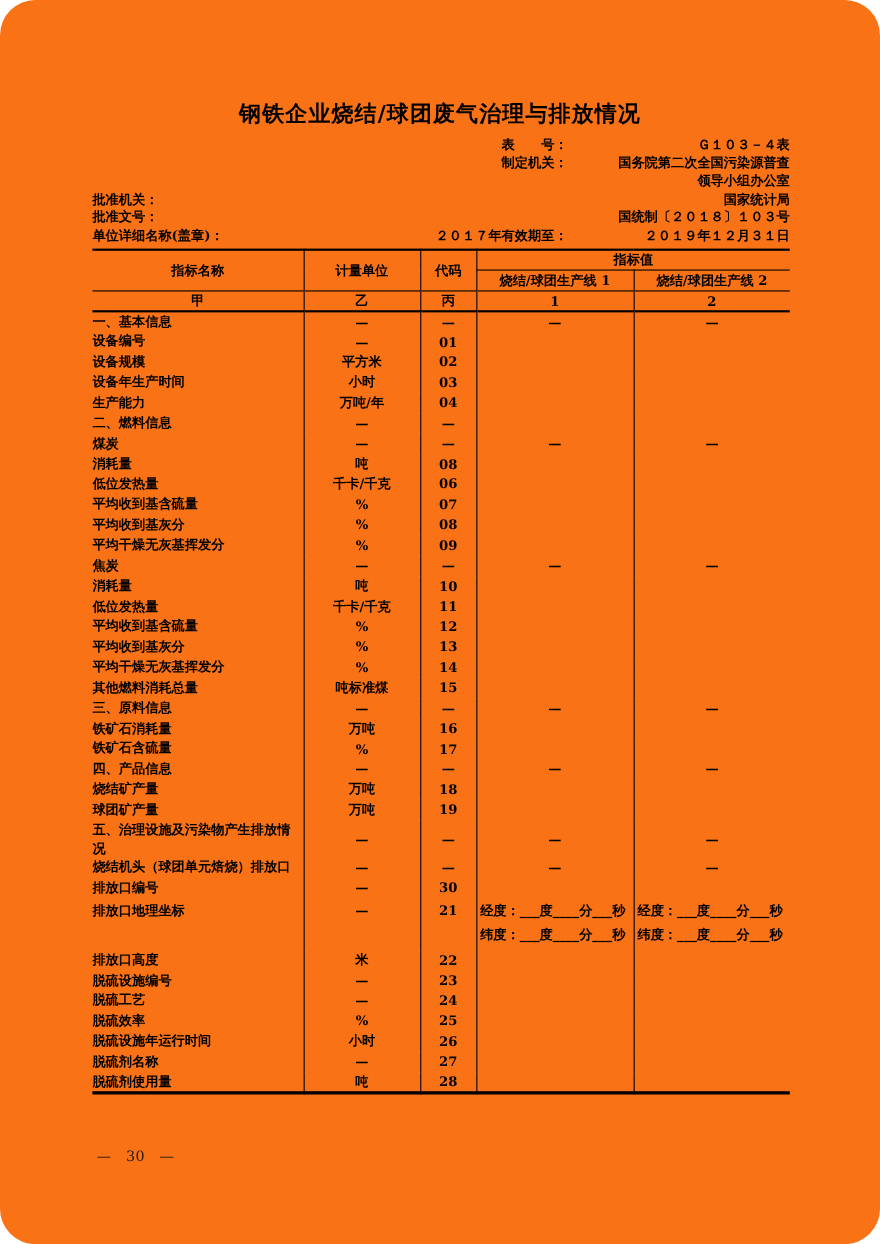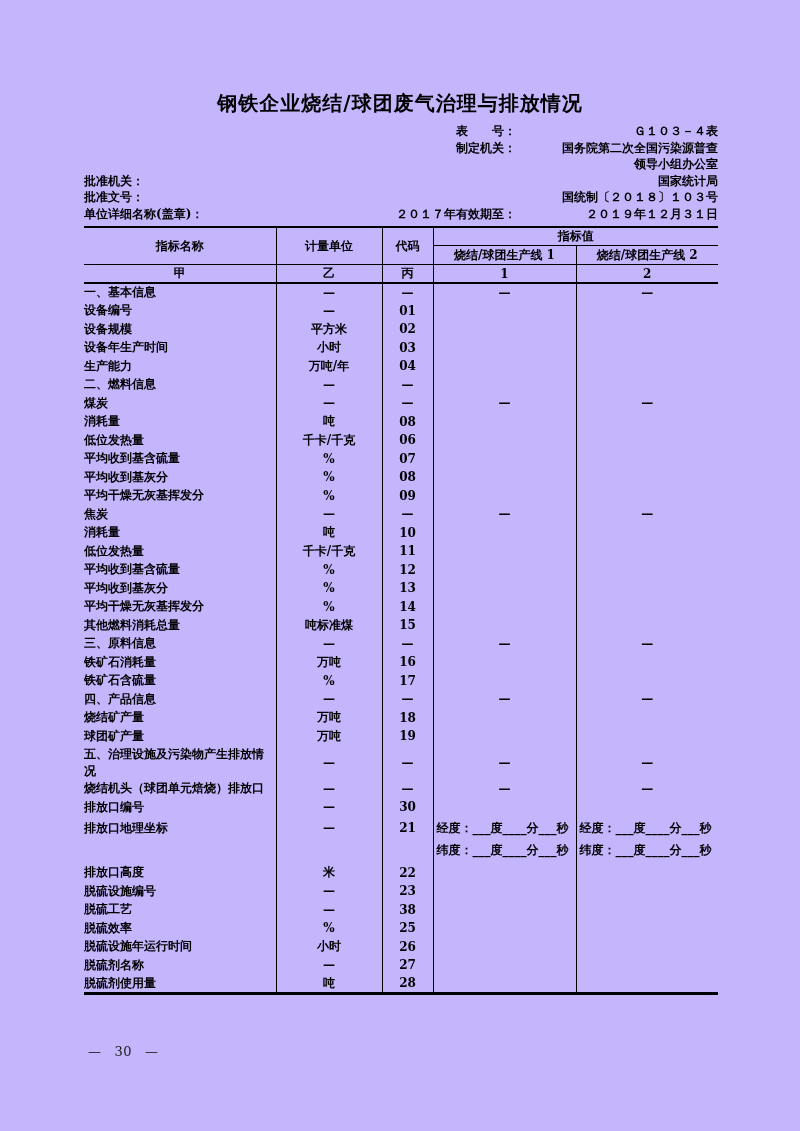--- a/index.html
+++ b/index.html
@@ -1,18 +1,18 @@
 <!DOCTYPE html>
 <html><head>
 <meta charset="utf-8">
 <style>
   html,body{margin:0;padding:0;background:#fff;}
   .sheet{
-    position:relative;width:800px;height:1131px;background:#c4b5fd;
-    font-family:"DejaVu Serif","Liberation Serif",serif;color:#000;overflow:hidden;
+    position:relative;width:800px;height:1131px;background:#f97316;
+    font-family:"DejaVu Serif","Liberation Serif",serif;color:#000;overflow:hidden;border-radius:32px;
   }
   .title{
     position:absolute;top:90px;left:0;width:100%;margin:0;
     text-align:center;font-size:20px;font-weight:bold;letter-spacing:1px;
   }
   
   .meta{position:absolute;left:84px;top:123px;width:634px;font-size:12px;font-weight:bold;}
   .meta-row{display:flex;height:16.5px;line-height:16.5px;white-space:nowrap;justify-content:space-between;}
   .m-left{width:372px;display:flex;justify-content:space-between;overflow:hidden;}
   .m-label{width:64px;}
@@ -340,21 +340,21 @@
         <tr>
           <td class="c-label ind2">脱硫设施编号</td>
           <td class="c-unit vline">—</td>
           <td class="c-code vline">23</td>
           <td class="c-val vline"></td>
           <td class="c-val vline"></td>
         </tr>
         <tr>
           <td class="c-label ind2">脱硫工艺</td>
           <td class="c-unit vline">—</td>
-          <td class="c-code vline">38</td>
+          <td class="c-code vline">24</td>
           <td class="c-val vline"></td>
           <td class="c-val vline"></td>
         </tr>
         <tr>
           <td class="c-label ind2">脱硫效率</td>
           <td class="c-unit vline">%</td>
           <td class="c-code vline">25</td>
           <td class="c-val vline"></td>
           <td class="c-val vline"></td>
         </tr>

